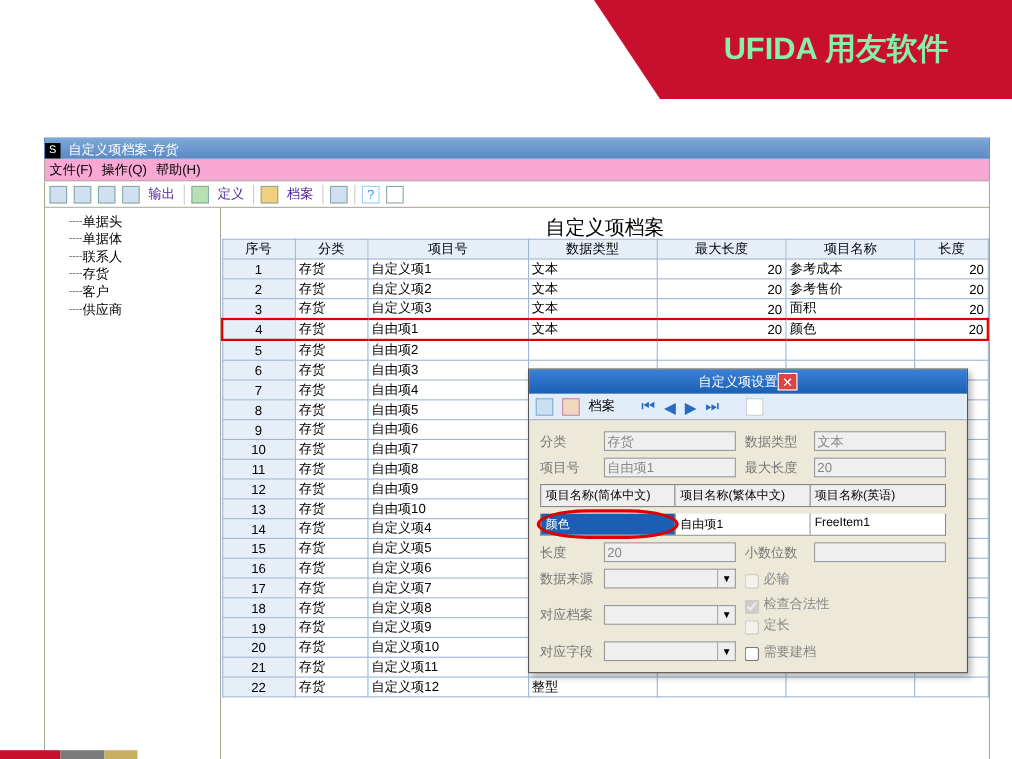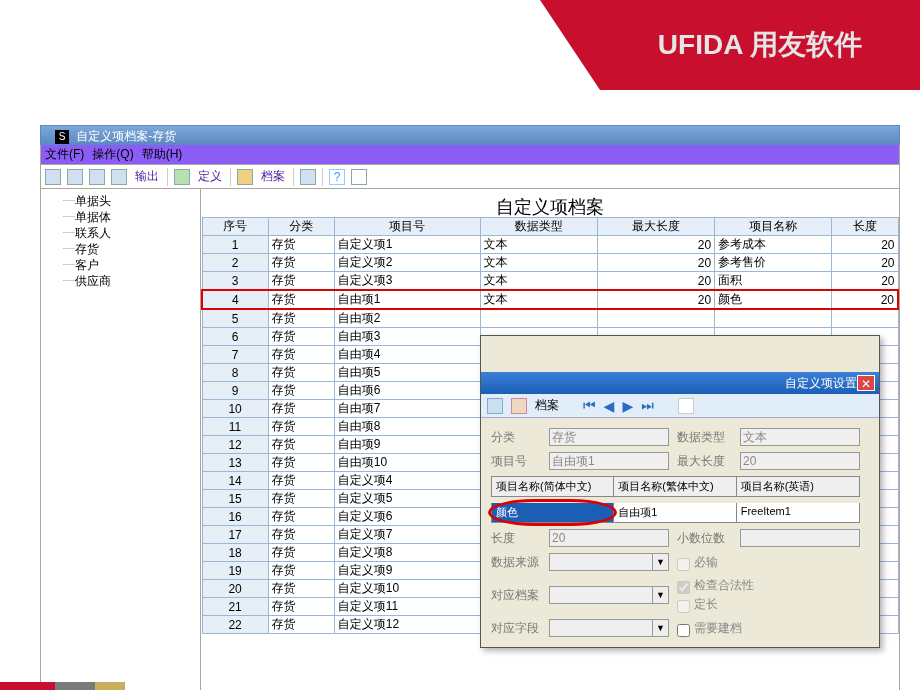--- a/index.html
+++ b/index.html
@@ -1,22 +1,22 @@
 <!DOCTYPE html>
 <html><head>
 <meta charset="utf-8">
 <style>
 * { box-sizing: border-box; margin: 0; padding: 0; }
 body { font-family: "Microsoft YaHei", SimSun, sans-serif; font-size: 12px; background: #fff; width: 920px; height: 690px; overflow: hidden; position: relative; }
-.ufida-banner { position: absolute; top: 0; right: 0; width: 320px; height: 90px; background: #c8102e; color: #e5e5e5; display: flex; align-items: center; justify-content: center; font-size: 28px; font-weight: bold; }
+.ufida-banner { position: absolute; top: 0; right: 0; width: 320px; height: 90px; background: #c8102e; color: #86efac; display: flex; align-items: center; justify-content: center; font-size: 28px; font-weight: bold; }
 .ufida-banner::before { content: ""; position: absolute; left: -60px; top: 0; width: 0; height: 0; border-right: 60px solid #c8102e; border-bottom: 90px solid transparent; }
 .work-area { position: absolute; top: 125px; left: 40px; width: 860px; height: 560px; }
-.title-bar { background: linear-gradient(#7da7d9, #5b8ac2); color: #fff; height: 20px; line-height: 20px; padding-left: 14px; font-size: 12px; border: 1px solid #5b8ac2; }
+.title-bar { background: linear-gradient(#7da7d9, #5b8ac2); color: #fff; height: 20px; line-height: 20px; padding-left: 0; font-size: 12px; border: 1px solid #5b8ac2; }
 .title-bar .title-icon { display:inline-block; width:14px; height:14px; background:#000; color:#fff; text-align:center; line-height:14px; font-size:10px; margin-right:4px; vertical-align:middle;}
-.menu-bar { background: #8b5cf6; border: 1px solid #aca899; border-top: none; height: 20px; display: flex; align-items: center; padding-left: 4px; gap: 8px; }
+.menu-bar { background: #f9a8d4; border: 1px solid #aca899; border-top: none; height: 20px; display: flex; align-items: center; padding-left: 4px; gap: 8px; }
 .menu-bar span { cursor: default; }
 .tool-bar { background: #fff; border: 1px solid #aca899; border-top: none; height: 24px; display: flex; align-items: center; gap: 6px; padding-left: 4px; }
 .tool-bar .tb-ico { width:16px; height:16px; background:#d0e0f0; border:1px solid #8aa; display:inline-block;}
 .tool-bar .tb-txt { color:#4c1d95; padding:0 2px;}
 .tool-bar .sep { width:1px; height:18px; background:#ccc; }
 .main-content { display: flex; border: 1px solid #aca899; border-top: none; height: 520px; }
 .tree-pane { width: 160px; border-right: 1px solid #aca899; padding: 4px; background:#fff;}
 .tree-pane .tree-root::before { content:"⊟- "; }
 .tree-pane .tree-item::before { content:"┈"; }
 .tree-pane .tree-item { padding-left: 18px; cursor:default; line-height:16px;}
@@ -25,21 +25,21 @@
 .grid-title { text-align:center; font-size:18px; font-weight:normal; padding:6px 0 0 0; height: 28px;}
 .grid-table { border-collapse: collapse; width: 100%; }
 .grid-table th, .grid-table td { border: 1px solid #9cb6d6; height: 18px; font-size: 12px; padding: 0 3px; overflow:hidden; white-space:nowrap; }
 .grid-table th { background: #e6eef8; font-weight: normal; text-align:center;}
 .grid-table td.num { text-align:center; background:#e6eef8;}
 .grid-table td.right { text-align:right; }
 .highlight-row td { border-top:2px solid #d00 !important; border-bottom:2px solid #d00 !important;}
 .highlight-row td:first-child { border-left:2px solid #d00 !important;}
 .highlight-row td:last-child { border-right:2px solid #d00 !important;}
 .dialog { position:absolute; top:335px; left:480px; width:400px; background:#ece9d8; border:1px solid #555; box-shadow: 3px 3px 6px rgba(0,0,0,0.3);}
-.dialog-title { background: linear-gradient(#3a80d6, #1b5fb5); color:#fff; height:22px; display:flex; align-items:center; justify-content:flex-end; padding:0 4px; font-size:12px;margin-top:36px;}
+.dialog-title { background: linear-gradient(#3a80d6, #1b5fb5); color:#fff; height:22px; display:flex; align-items:center; justify-content:center; padding:0 4px; font-size:12px;}
 .dialog-title .close-x { width:18px; height:16px; background:#d44; color:#fff; text-align:center; line-height:16px; border:1px solid #fff; cursor:pointer; font-family:Arial;}
 .dialog-tools { background:#e1eefa; height:24px; display:flex; align-items:center; gap:8px; padding:0 6px; border-bottom:1px solid #aac;}
 .dialog-tools .d-ico{ width:16px; height:16px; display:inline-block;}
 .dialog-tools .nav-arrow{ color:#2a6ac0; font-size:14px; cursor:pointer;}
 .dialog-body { padding:10px; display:grid; grid-template-columns: 50px 120px 55px 120px; gap:6px 8px; align-items:center;}
 .dialog-body label { color:#777; }
 .dialog-body input[type="text"] { border:1px solid #999; height:18px; padding:0 2px; width:100%; font-size:12px; background:#fff;}
 .dialog-body input[disabled]{ background:#efefef; color:#888;}
 .name-header { grid-column: 1 / 5; display:grid; grid-template-columns:1fr 1fr 1fr; border:1px solid #888; background:#efefef;}
 .name-header div { border-right:1px solid #888; padding:2px 4px; font-size:11px;}

